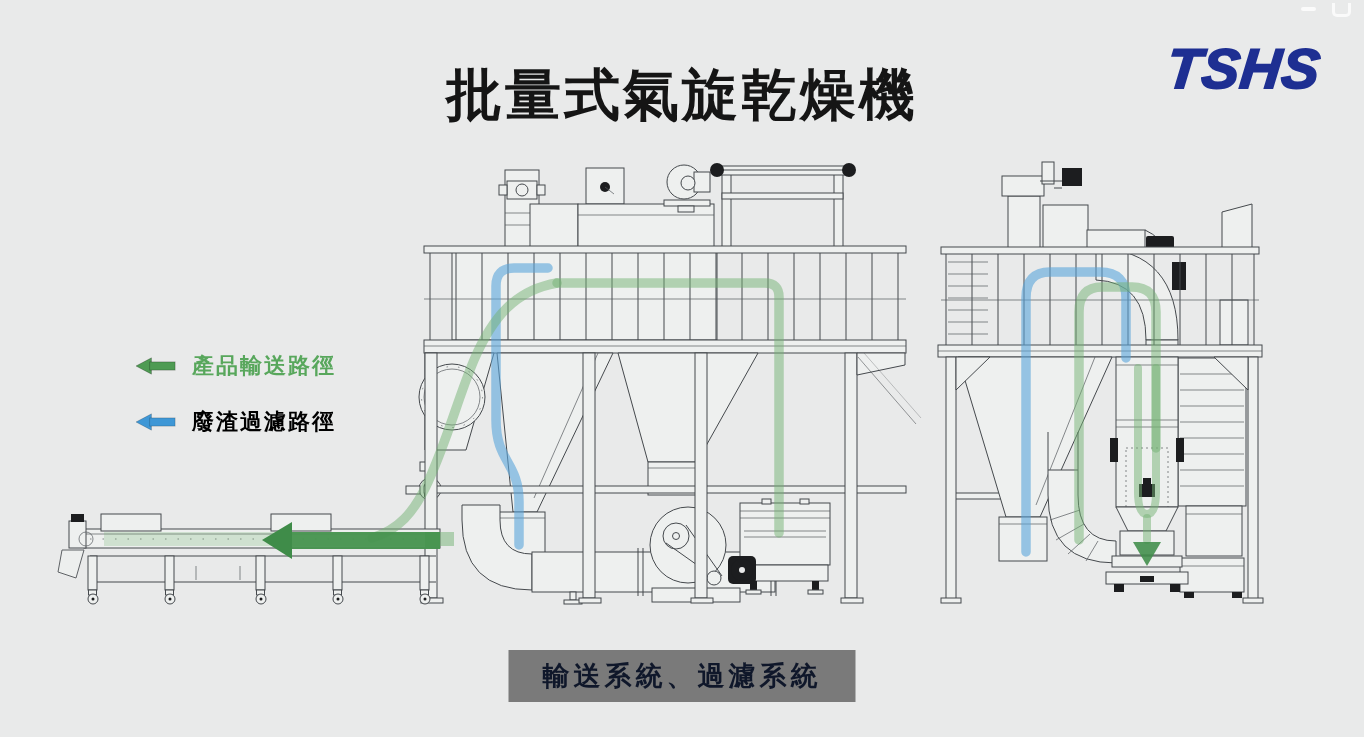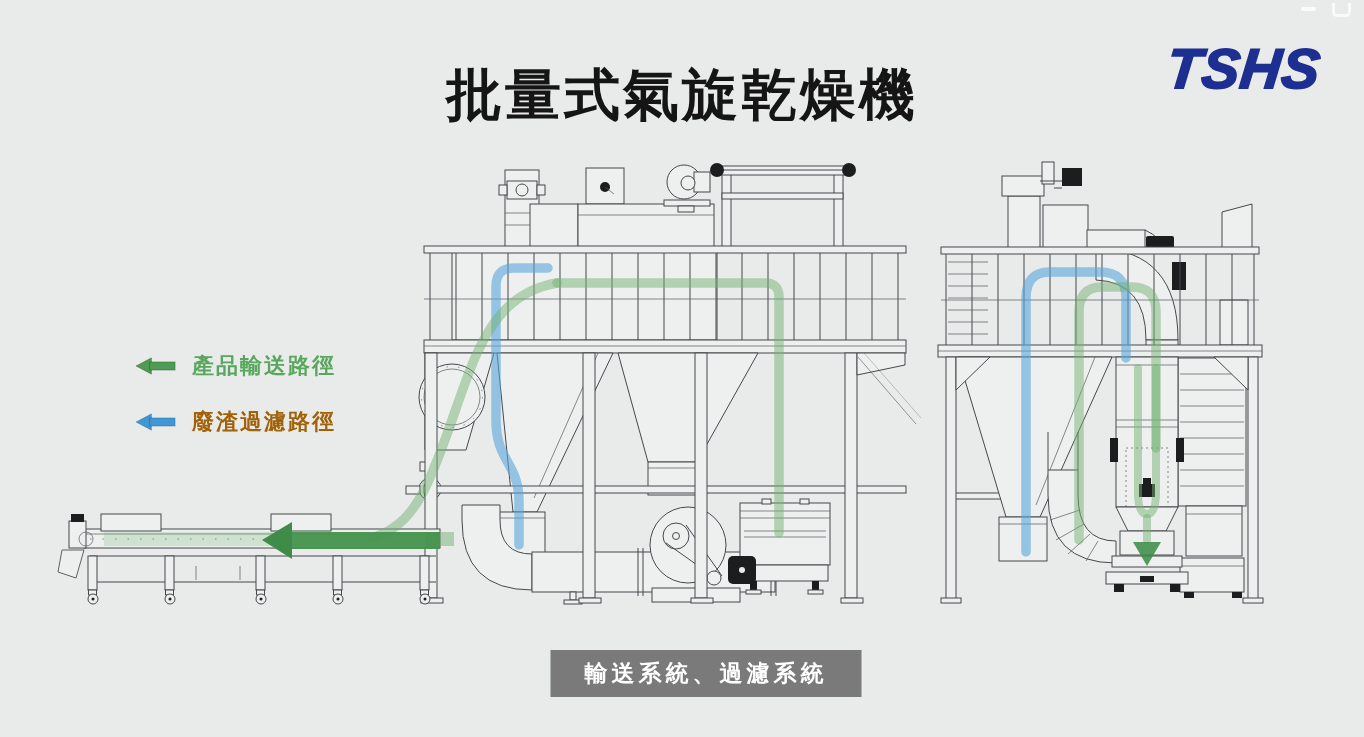--- a/index.html
+++ b/index.html
@@ -28,27 +28,27 @@
   .faint-loop{
     position:absolute;top:3px;right:13px;width:13px;height:11px;
     border:3px solid rgba(255,255,255,.75);border-top:none;
     border-radius:0 0 5px 5px;
   }
 
   .legend{position:absolute;left:136px;top:351px;}
   .legend-row{display:flex;align-items:center;gap:16px;margin-bottom:26px;}
   .legend-label{font-size:22px;font-weight:700;letter-spacing:2px;}
   .legend-label.green{color:#58a75c;}
-  .legend-label.blue{color:#a16207;}
+  .legend-label.blue{color:#000000;}
 
   .caption{
     position:absolute;top:650px;left:50%;transform:translateX(-50%);
-    background:#7a7a7a;color:#ffffff;
-    font-size:23px;font-weight:700;letter-spacing:4px;
-    padding:8px 34px;white-space:nowrap;margin-left:24px;
+    background:#7a7a7a;color:#0f172a;
+    font-size:27px;font-weight:700;letter-spacing:4px;
+    padding:8px 34px;white-space:nowrap;
   }
 
   
   .ln{stroke:#45494d;stroke-width:1;fill:none;}
   .thin{stroke:#55595d;stroke-width:.7;fill:none;}
   .fl{stroke:#45494d;stroke-width:1;fill:#eef0ef;}
   .blk{fill:#1c1d1f;stroke:none;}
   .pgreen{stroke:#74b274;stroke-opacity:.5;fill:none;stroke-linecap:round;stroke-linejoin:round;}
   .pblue{stroke:#5aa5da;stroke-opacity:.6;fill:none;stroke-linecap:round;stroke-linejoin:round;}
 </style>

